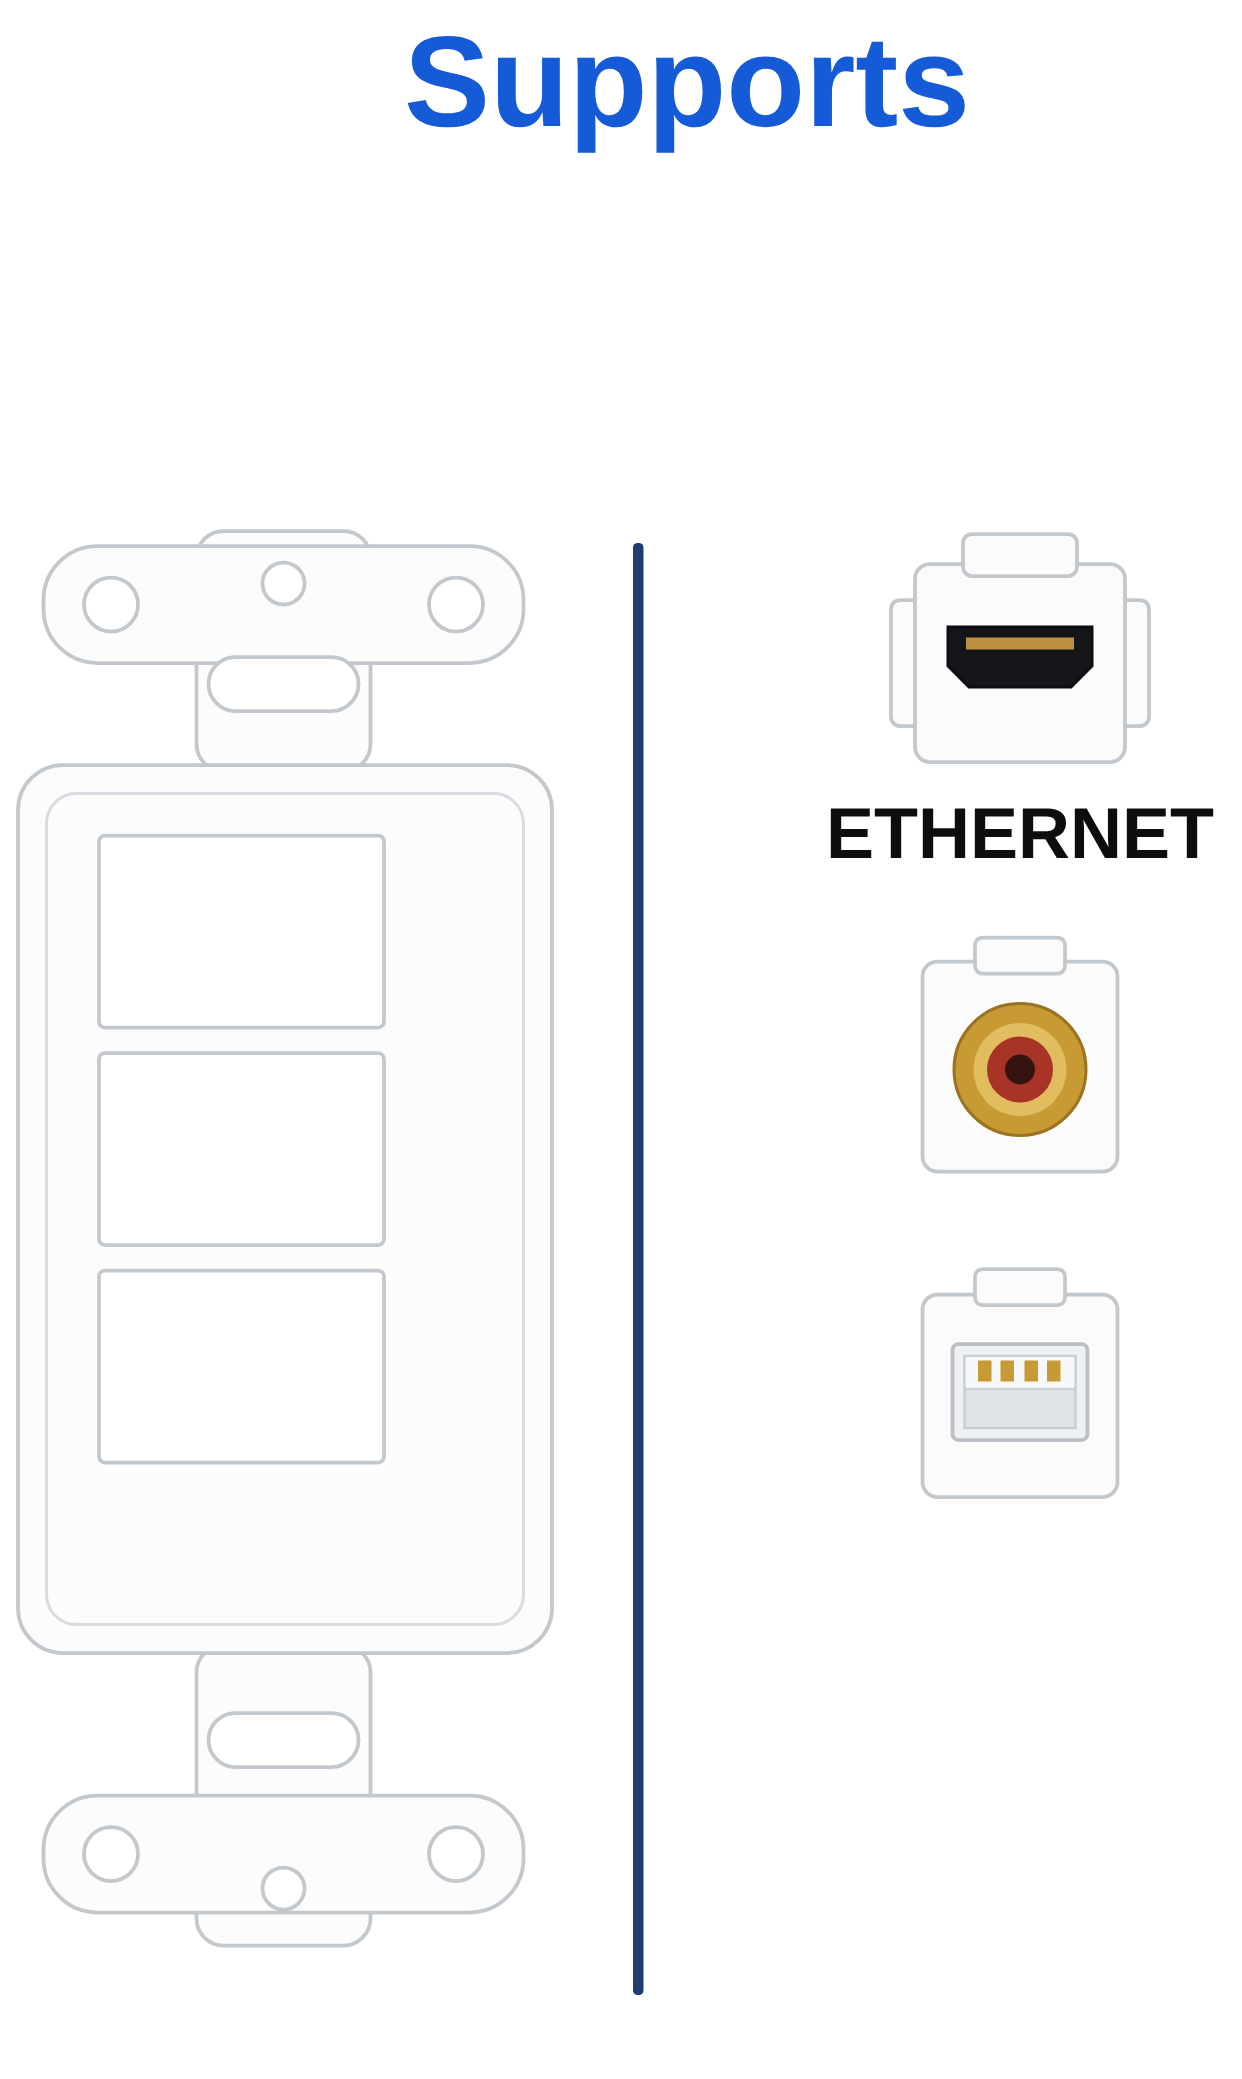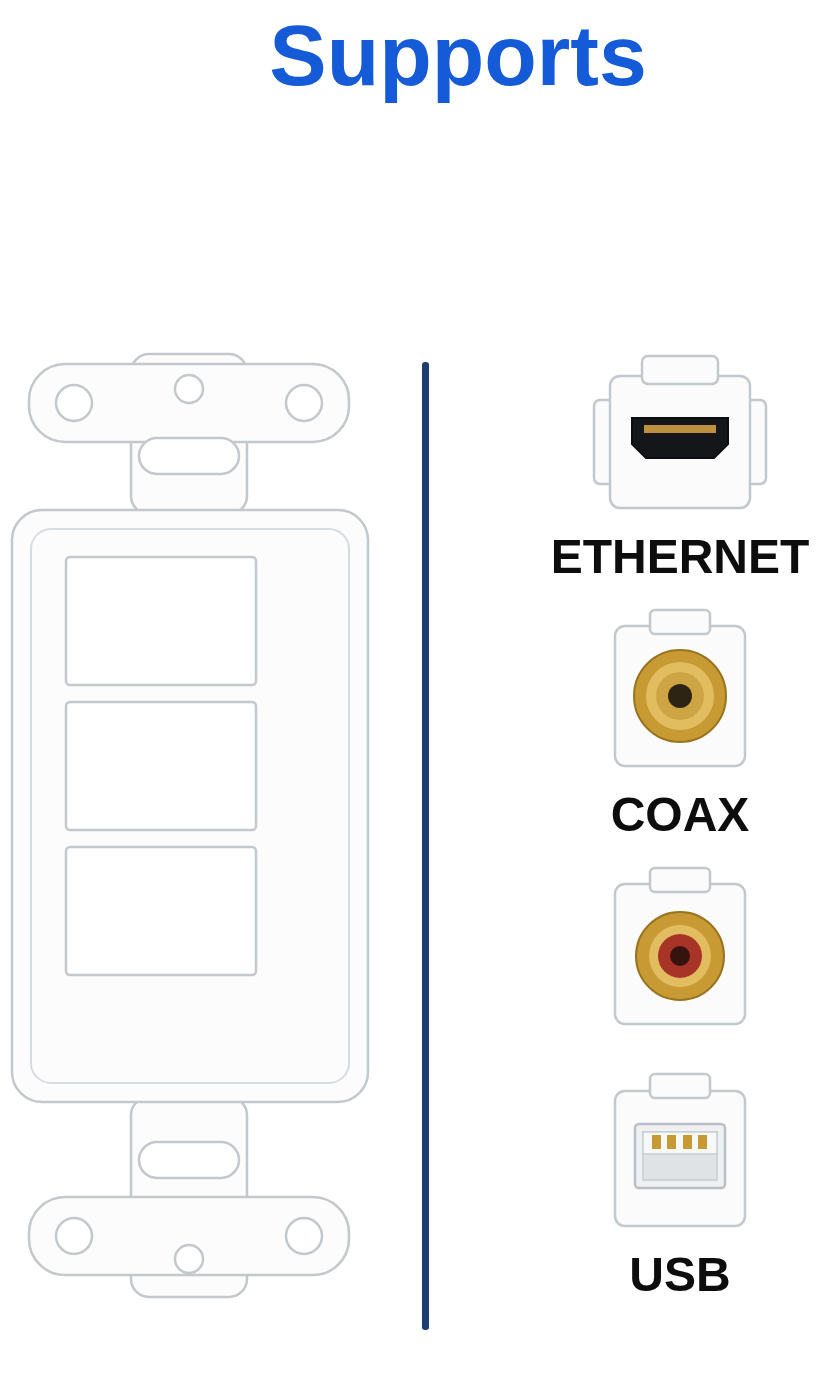--- a/index.html
+++ b/index.html
@@ -6,21 +6,21 @@
   .canvas{
     position:relative;width:828px;height:1386px;background:#ffffff;overflow:hidden;
     font-family:"Liberation Sans",sans-serif;color:#111;
   }
   .header{position:absolute;top:0;left:0;width:828px;text-align:center;padding-left:44px;}
   .title{margin:6px 0 0;font-size:86px;font-weight:700;letter-spacing:0;}
   .subtitle{margin:0;font-size:96px;font-weight:700;line-height:1.07;letter-spacing:-2.5px;}
   .plate{position:absolute;left:4px;top:342px;width:382px;height:1000px;}
   .plate svg{width:100%;height:100%;display:block;}
   .divider{position:absolute;left:422px;top:362px;width:7px;height:968px;border-radius:3px;background:#1d3e6f;}
-  .connectors{position:absolute;left:540px;top:348px;width:280px;display:flex;flex-direction:column;}
+  .connectors{position:absolute;left:540px;top:348px;width:280px;display:flex;flex-direction:column;gap:15px;}
   .connector{display:flex;flex-direction:column;align-items:center;margin-bottom:24px;}
   .connector .icon{width:200px;height:178px;}
   .connector .icon svg{width:100%;height:100%;display:block;}
   .connector .label{margin-top:6px;font-size:48px;font-weight:700;line-height:50px;white-space:nowrap;}
 </style>
 </head>
 <body>
 
 <div class="canvas">
 
@@ -77,35 +77,20 @@
             <rect x="30" y="28" width="140" height="132" rx="10"></rect>
             <rect x="62" y="8" width="76" height="28" rx="6"></rect>
           </g>
           <path d="M52 70 h96 v26 l-14 14 h-68 l-14 -14 z" fill="#15161a" stroke="#0c0d10" stroke-width="2"></path>
           <rect x="64" y="77" width="72" height="8" fill="#bd913f"></rect>
         </svg>
       </div>
       <div class="label" style="color: rgb(13, 13, 13);">ETHERNET</div>
     </div>
 
-    <div class="connector">
-      <div class="icon">
-        <svg viewBox="0 0 200 178">
-          <g fill="#fbfbfc" stroke="#c3c8cd" stroke-width="2.5">
-            <rect x="35" y="20" width="130" height="140" rx="10"></rect>
-            <rect x="70" y="4" width="60" height="24" rx="5"></rect>
-          </g>
-          <circle cx="100" cy="90" r="46" fill="#c79a33" stroke="#9a7320" stroke-width="2"></circle>
-          <circle cx="100" cy="90" r="34" fill="#e2bd5f"></circle>
-          <circle cx="100" cy="90" r="24" fill="#cda544"></circle>
-          <circle cx="100" cy="90" r="12" fill="#2e2414"></circle>
-        </svg>
-      </div>
-      <div class="label" style="color: rgb(13, 13, 13);">COAX</div>
-    </div>
 
     <div class="connector">
       <div class="icon">
         <svg viewBox="0 0 200 178">
           <g fill="#fbfbfc" stroke="#c3c8cd" stroke-width="2.5">
             <rect x="35" y="20" width="130" height="140" rx="10"></rect>
             <rect x="70" y="4" width="60" height="24" rx="5"></rect>
           </g>
           <circle cx="100" cy="92" r="44" fill="#c79a33" stroke="#9a7320" stroke-width="2"></circle>
           <circle cx="100" cy="92" r="31" fill="#e2bd5f"></circle>
@@ -126,17 +111,16 @@
           <rect x="63" y="66" width="74" height="48" fill="#dfe3e6" stroke="#c6cbcf" stroke-width="1.5"></rect>
           <rect x="63" y="66" width="74" height="22" fill="#f7f8f9" stroke="#c9ced2" stroke-width="1.5"></rect>
           <g fill="#c79a33">
             <rect x="72" y="69" width="9" height="14"></rect>
             <rect x="87" y="69" width="9" height="14"></rect>
             <rect x="103" y="69" width="9" height="14"></rect>
             <rect x="118" y="69" width="9" height="14"></rect>
           </g>
         </svg>
       </div>
-      <div class="label" style="color: rgb(13, 13, 13);">USB</div>
     </div>
 
   </div>
 </div>
 
 </body></html>

